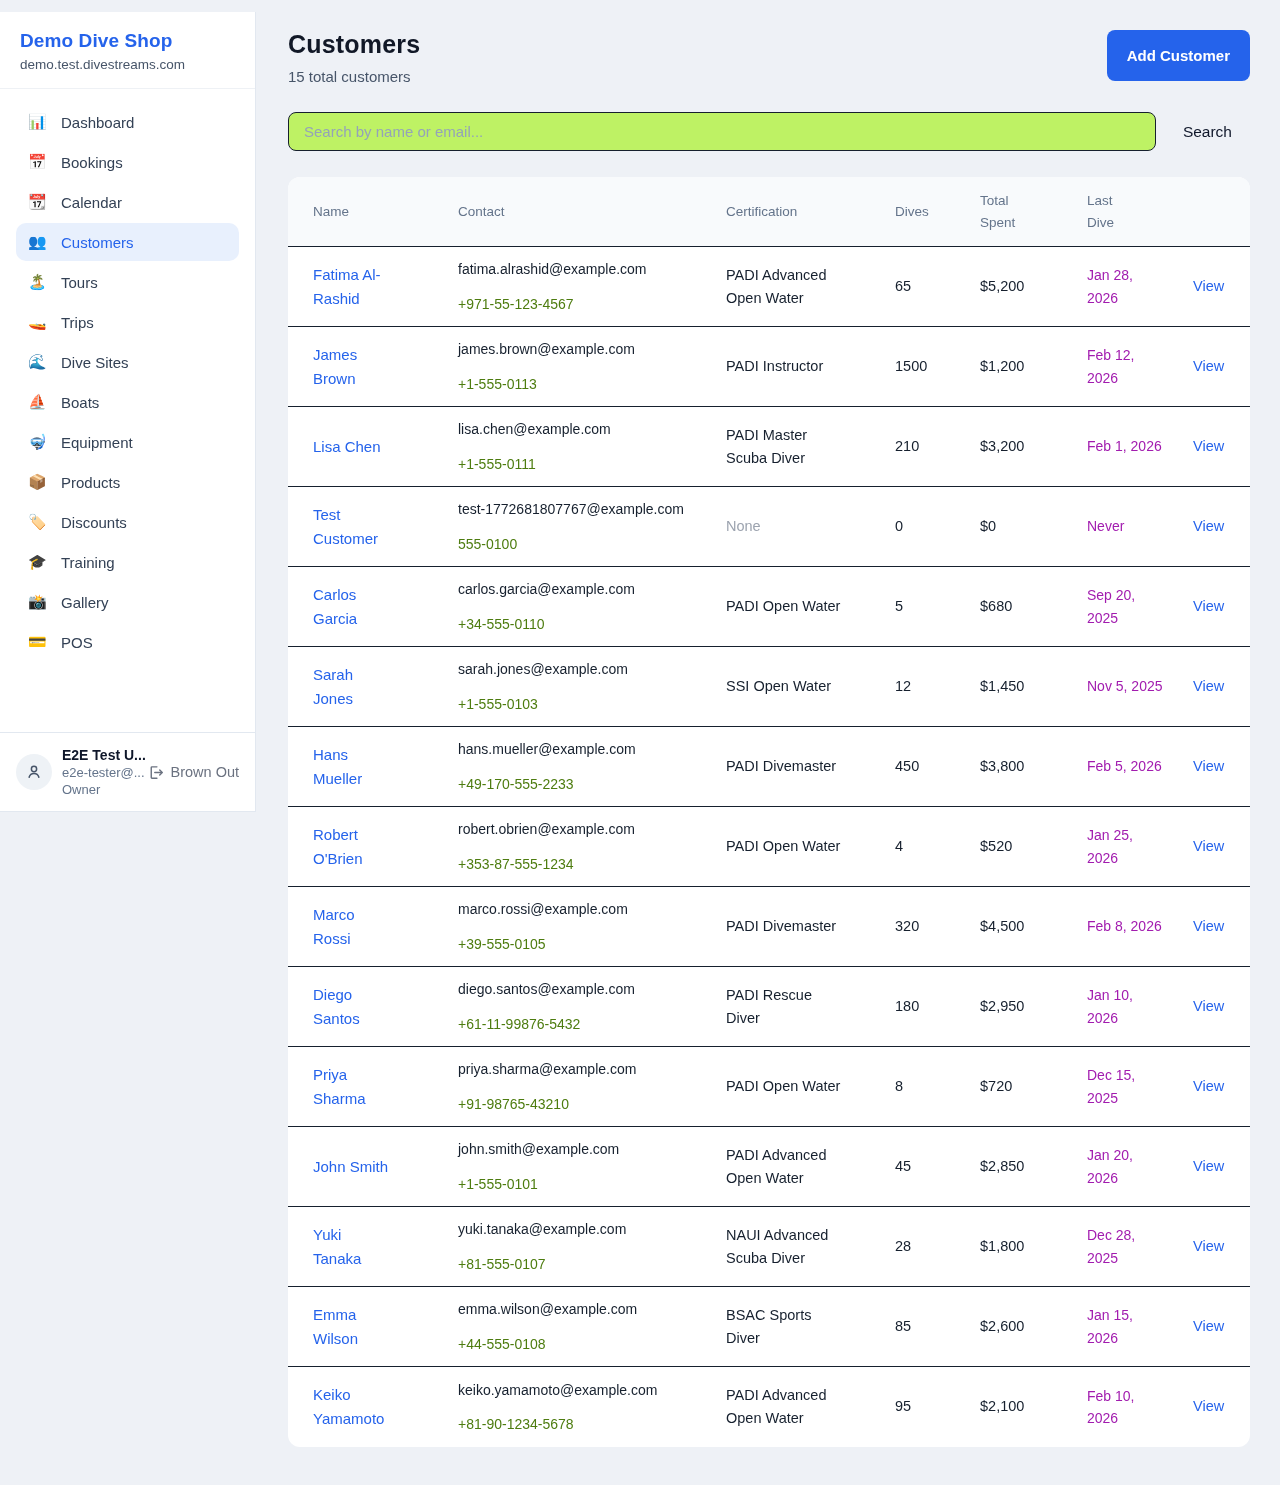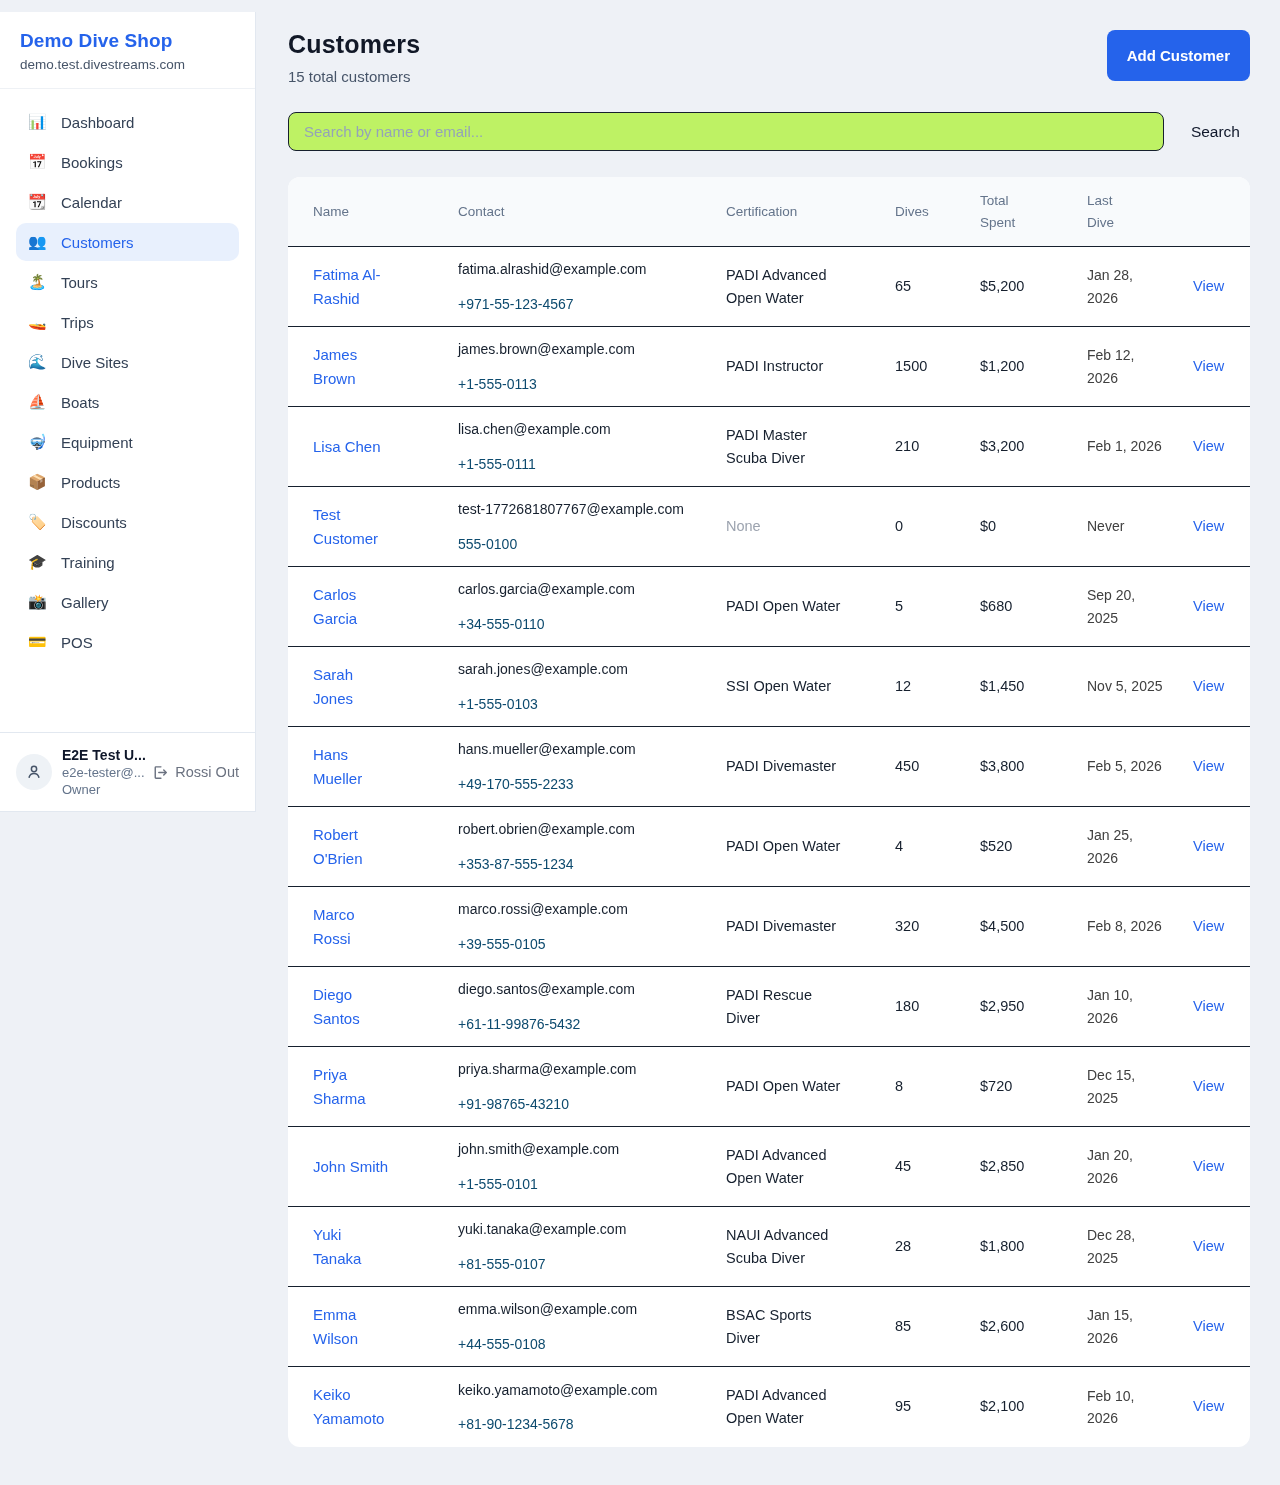--- a/index.html
+++ b/index.html
@@ -66,21 +66,21 @@
   .search-input {
     flex:1; height:39px;
     border:1px solid #16202e; border-radius:8px;
     background:#bef264; padding:0 15px;
     font-family:inherit; font-size:15px; color:#0f172a;
   }
   .search-input::placeholder { color:#94a3b8; }
   .search-btn {
     background:none; border:none; font-family:inherit;
     font-size:15.5px; color:#0f172a; font-weight:500;
-    margin-left:27px; margin-right:10px; cursor:pointer;
+    margin-left:27px; margin-right:18px; cursor:pointer;
   }
 
   
   .table-card {
     margin-top:26px; background:#ffffff;
     border-radius:12px; overflow:hidden;
   }
   table { width:100%; border-collapse:collapse; table-layout:fixed; }
   col.col-name  { width:170px; }
   col.col-contact { width:268px; }
@@ -101,26 +101,26 @@
   tbody tr { border-bottom:1px solid #16202e; }
   tbody tr:last-child { border-bottom:none; }
   tbody td {
     padding:10px 16px 10px 0; height:80px;
     vertical-align:middle; font-size:14.5px; line-height:1.6;
   }
   td.c-name { padding-left:25px; padding-right:68px; }
   td.c-name a { color:#2563eb; text-decoration:none; font-weight:500; font-size:15px; }
   td.c-contact { padding-right:40px; word-wrap:break-word; }
   .email { color:#16202e; font-size:14px; }
-  .phone { color:#0c4a6e; font-size:14px; margin-top:12px; }
+  .phone { color:#4d7c0f; font-size:14px; margin-top:12px; }
   td.c-cert { padding-right:48px; color:#16202e; }
   td.c-cert.muted { color:#9ca3af; }
   td.c-dives { color:#16202e; }
   td.c-spent { color:#16202e; }
-  td.c-last { color:#404040; font-size:14px; padding-right:30px; }
+  td.c-last { color:#a21caf; font-size:14px; padding-right:30px; }
   td.c-view a { color:#2563eb; text-decoration:none; font-size:14.5px; }
 </style>
 </head>
 <body>
 
 <aside class="sidebar">
   <div class="brand">
     <div class="brand-name">Demo Dive Shop</div>
     <div class="brand-domain">demo.test.divestreams.com</div>
   </div>
@@ -193,21 +193,21 @@
       <div class="user-name">E2E Test U...</div>
       <div class="user-email">e2e-tester@...</div>
       <div class="user-role">Owner</div>
     </div>
     <div class="signout">
       <svg width="17" height="17" viewBox="0 0 24 24" fill="none" stroke="#6b7280" stroke-width="2" stroke-linecap="round" stroke-linejoin="round">
         <path d="M14 4h-7a1 1 0 0 0-1 1v14a1 1 0 0 0 1 1h7"></path>
         <path d="M11 12h10"></path>
         <path d="M18 8.5 21.5 12 18 15.5"></path>
       </svg>
-      <span>Rossi Out</span>
+      <span>Brown Out</span>
     </div>
   </div>
 </aside>
 
 <main class="main">
   <div class="page-header">
     <div>
       <h1 class="page-title">Customers</h1>
       <div class="page-subtitle">15 total customers</div>
     </div>

